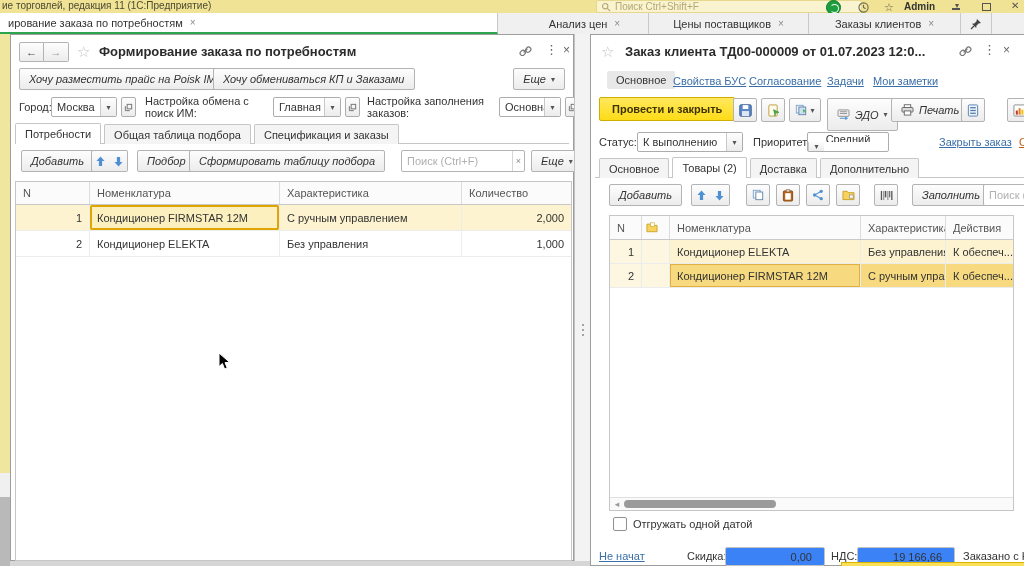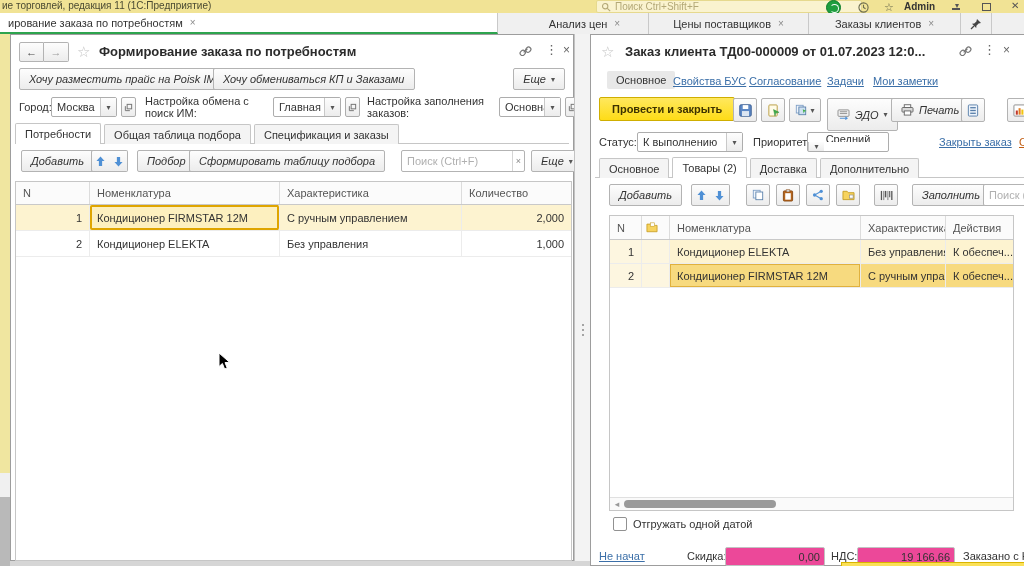--- a/index.html
+++ b/index.html
@@ -55,21 +55,21 @@
   
   .grid-head{display:grid;box-sizing:border-box;background:#fbfbfb;border-bottom:1px solid #c9c9c9;color:#555;}
   .grid-row{display:grid;box-sizing:border-box;border-bottom:1px solid #ececec;}
   .cell{box-sizing:border-box;display:flex;align-items:center;padding:0 7px;border-right:1px solid #ececec;overflow:hidden;white-space:nowrap;}
   .cell.r{justify-content:flex-end;}
   .grid-head .cell{border-right:1px solid #dcdcdc;}
   
   .hscroll{position:absolute;height:12px;background:#fafafa;border-top:1px solid #e0e0e0;display:flex;align-items:center;}
   .hthumb{height:8px;border-radius:4px;background:#9a9a9a;}
   .checkbox{width:12px;height:12px;border:1px solid #919191;border-radius:2px;background:#fff;}
-  .field{box-sizing:border-box;height:19px;background:#ec4899;border:1px solid #c2c2c2;border-radius:2px;display:flex;align-items:center;justify-content:flex-end;padding:0 4px;}
+  .field{box-sizing:border-box;height:19px;background:#3b82f6;border:1px solid #c2c2c2;border-radius:2px;display:flex;align-items:center;justify-content:flex-end;padding:0 12px;}
   .flabel{color:#333;}
   input{font-family:inherit;font-size:11px;}
   .search-wrap{display:inline-flex;height:22px;box-sizing:border-box;border:1px solid #b3b3b3;border-radius:2px;background:#fff;align-items:center;}
   .search-wrap input{border:none;outline:none;height:18px;padding:0 5px;color:#333;background:transparent;}
   .search-wrap input::placeholder{color:#b0b0b0;}
   .search-clear{width:16px;align-self:stretch;border-left:1px solid #d5d5d5;display:flex;align-items:center;justify-content:center;color:#888;font-size:9px;}
   .navchip{background:#e8e8e8;border-radius:2px;padding:3px 9px;}
   .ylw-btn{display:inline-flex;align-items:center;justify-content:center;height:24px;box-sizing:border-box;padding:0 12px;
            background:linear-gradient(#ffe85e,#fedc17);border:1px solid #cfae00;border-radius:2px;font-weight:bold;color:#3d3200;}
   .splitter{position:absolute;left:574px;top:34px;width:16px;height:527px;background:#f3f3f3;border-left:1px solid #c2c2c2;border-right:1px solid #c2c2c2;}

